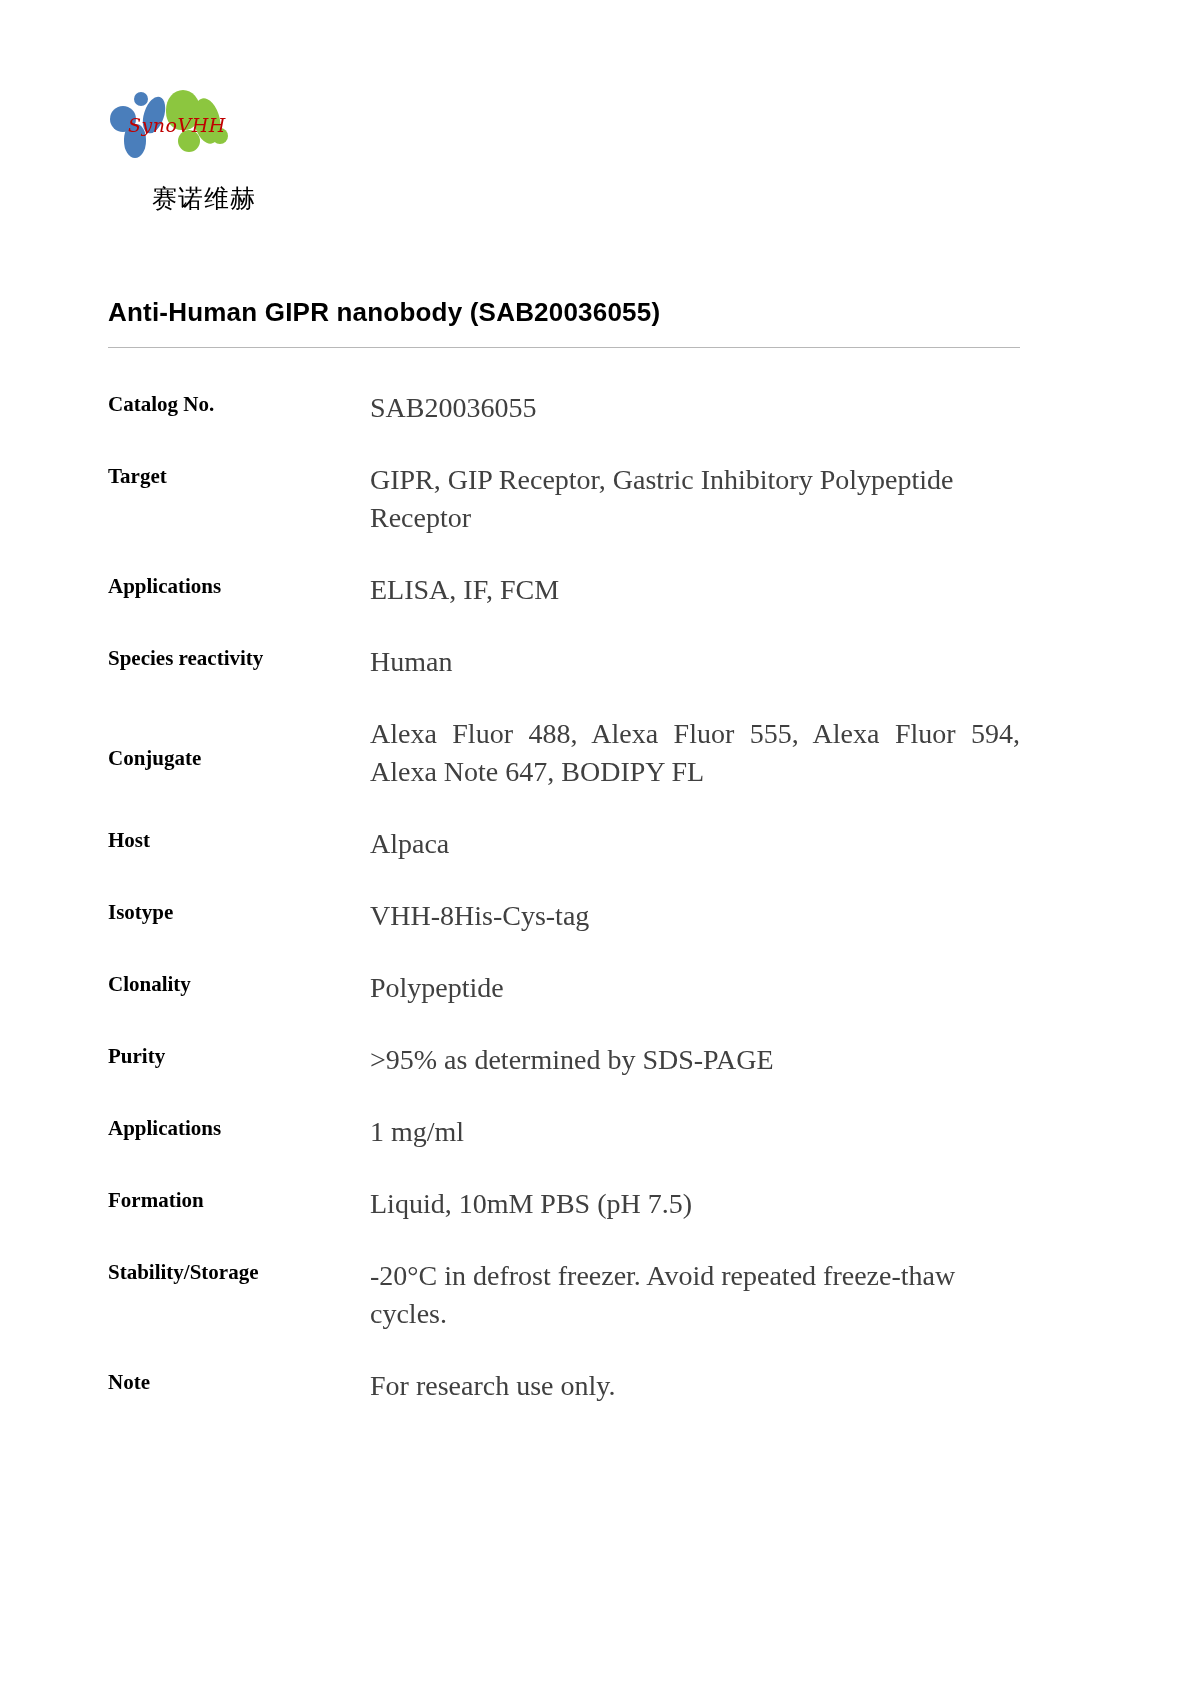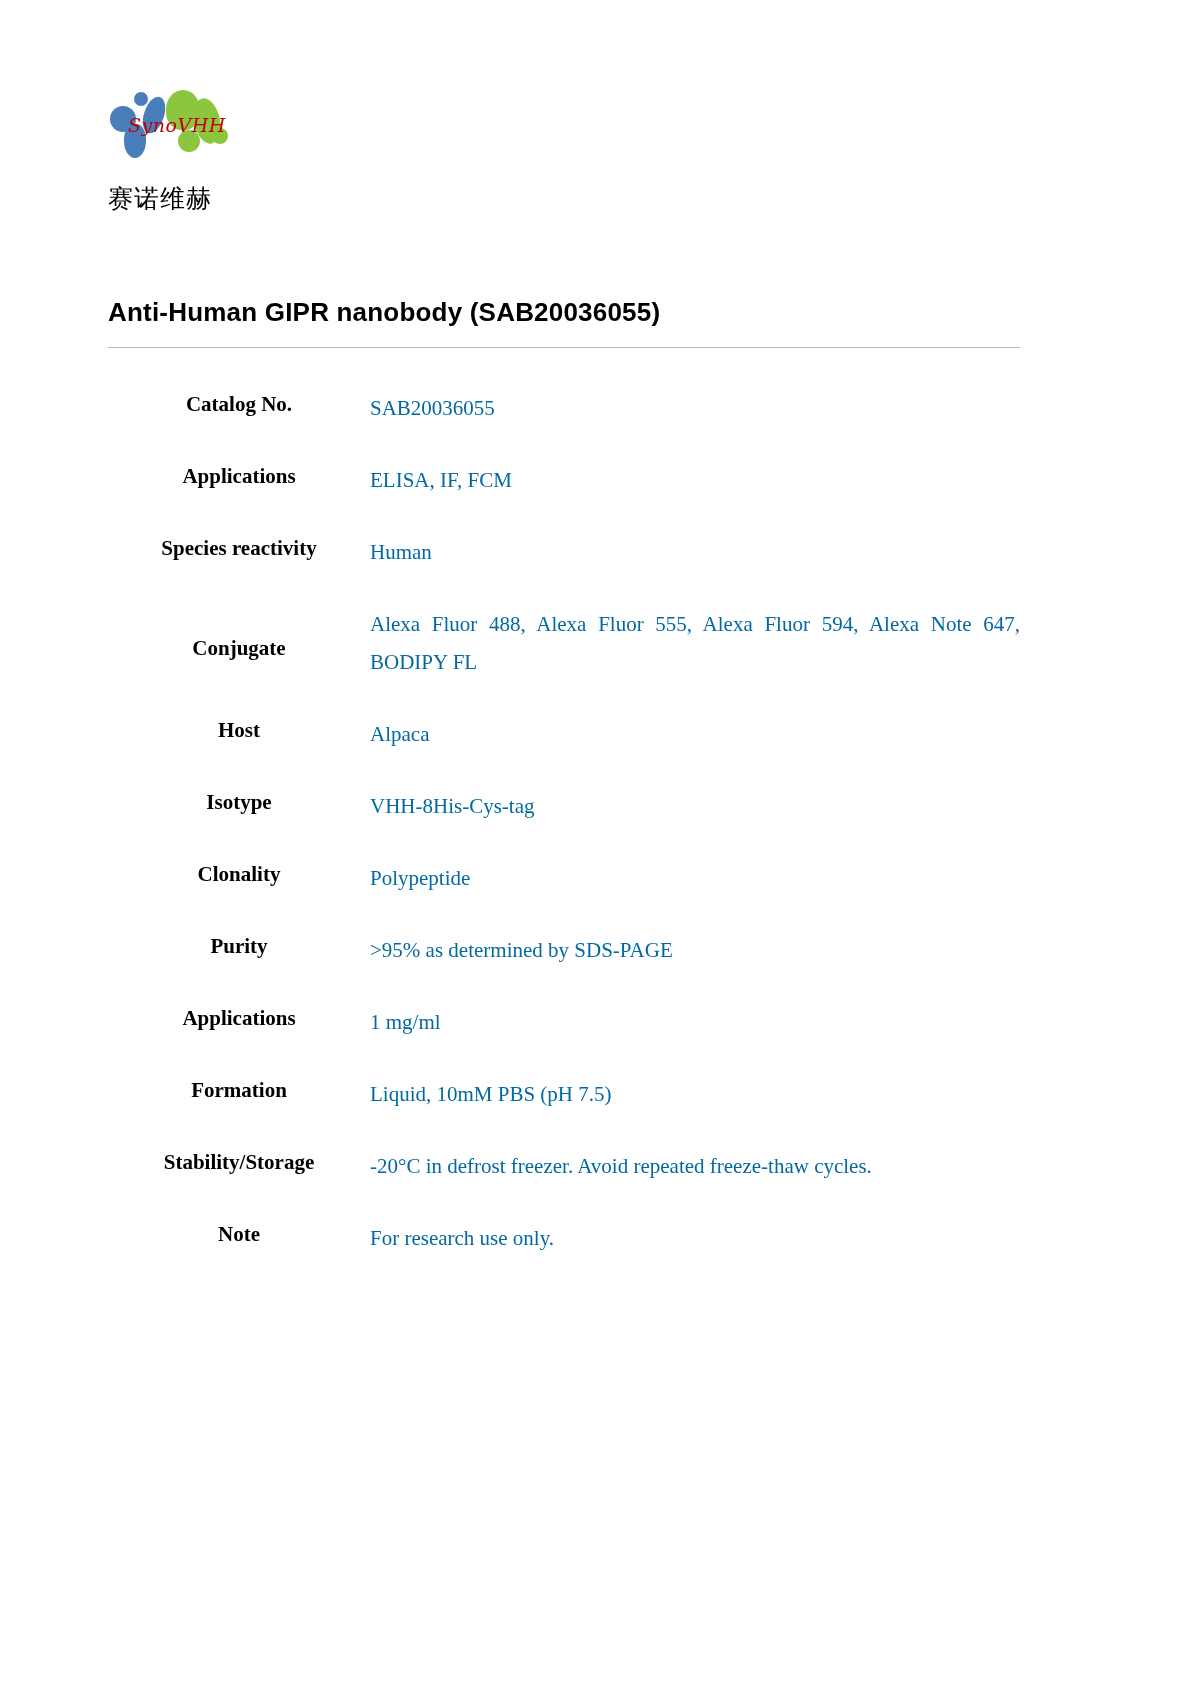--- a/index.html
+++ b/index.html
@@ -58,20 +58,21 @@
     color: #c00000;
     letter-spacing: 0.5px;
     white-space: nowrap;
   }
   .logo-cn {
     margin-top: 14px;
     font-family: "DejaVu Sans", sans-serif;
     font-size: 25px;
     color: #000000;
     letter-spacing: 1px;
+    margin-left: 44px;
   }
 
   
   .doc-title {
     position: absolute;
     left: 108px;
     top: 280px;
     font-size: 26px;
     font-family: Liberation Sans, sans-serif;
     color: #000000;
@@ -103,26 +104,25 @@
     padding-top: 17px;
     padding-bottom: 17px;
   }
   .lbl {
     width: 262px;
     font-weight: bold;
     font-size: 21px;
     line-height: 30px;
     color: #000000;
     white-space: nowrap;
-    text-align: center;
   }
   .val {
-    font-size: 21px;
+    font-size: 28px;
     line-height: 38px;
-    color: #0369a1;
+    color: #404040;
   }
   .val.justified {
     text-align: justify;
     text-align-last: left;
     width: 650px;
   }
   .lbl.mid {
     padding-top: 45px;
   }
 </style>
@@ -150,20 +150,24 @@
 
   <div class="rule"></div>
 
   <table class="spec-table">
     <tbody>
       <tr class="spec-row">
         <td class="lbl">Catalog No.</td>
         <td class="val">SAB20036055</td>
       </tr>
       <tr class="spec-row">
+        <td class="lbl">Target</td>
+        <td class="val">GIPR, GIP Receptor, Gastric Inhibitory Polypeptide Receptor</td>
+      </tr>
+      <tr class="spec-row">
         <td class="lbl">Applications</td>
         <td class="val">ELISA, IF, FCM</td>
       </tr>
       <tr class="spec-row">
         <td class="lbl">Species reactivity</td>
         <td class="val">Human</td>
       </tr>
       <tr class="spec-row">
         <td class="lbl mid">Conjugate</td>
         <td class="val justified">Alexa Fluor 488, Alexa Fluor 555, Alexa Fluor 594, Alexa Note 647, BODIPY FL</td>

